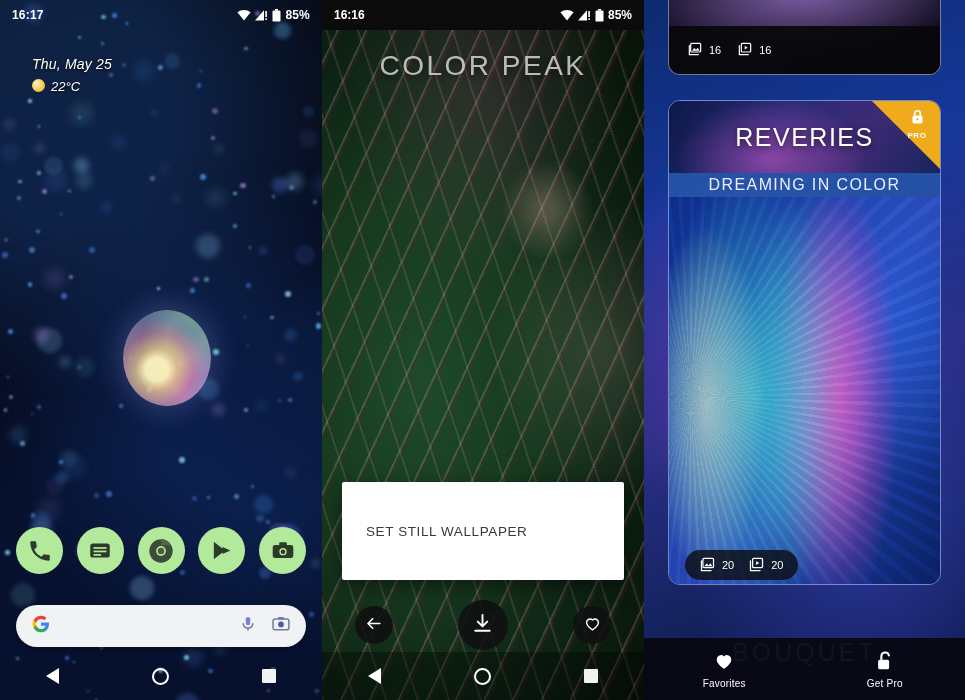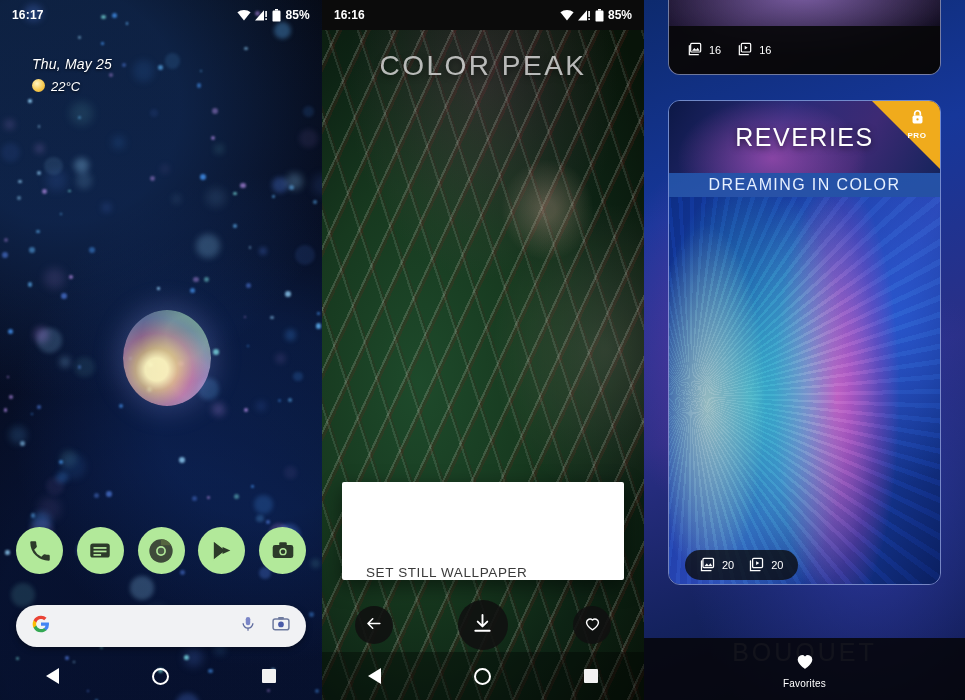--- a/index.html
+++ b/index.html
@@ -84,21 +84,21 @@
   }
   .statusbar2 { position:absolute; top:0; left:0; right:0; height:30px;
     background:#0b0b0b; display:flex; align-items:center; justify-content:space-between;
     padding:0 12px; color:#fff; font-size:12px; font-weight:bold; z-index:8; }
   .sneak { position:absolute; top:50px; left:0; right:0; text-align:center;
     color:rgba(225,225,225,.80); font-size:28px; letter-spacing:2.5px;
     font-weight:300; z-index:7; text-shadow:0 2px 6px rgba(0,0,0,.5); }
   .dialog { position:absolute; left:20px; right:20px; top:482px; height:98px;
     background:#fff; border-radius:2px; z-index:9;
     box-shadow:0 6px 20px rgba(0,0,0,.5); padding:0 24px;
-    display:flex; flex-direction:column; justify-content:flex-end; gap:22px; }
+    display:flex; flex-direction:column; justify-content:center; gap:22px; }
   .dlg-item { font-size:13.5px; color:#3a3a3a; letter-spacing:.6px; }
   .fabrow { position:absolute; left:0; right:0; top:598px; height:54px;
     display:flex; align-items:center; justify-content:space-around; z-index:8; }
   .fab { border-radius:50%; background:rgba(16,16,16,.88);
          display:flex; align-items:center; justify-content:center; }
   .fab-sm { width:38px; height:38px; }
   .fab-lg { width:50px; height:50px; }
   .navbar2 { position:absolute; left:0; right:0; bottom:0; height:48px;
     background:rgba(0,0,0,.35); display:flex; align-items:center;
     justify-content:space-around; z-index:8; }
@@ -587,14 +587,23 @@
 
   <div class="bottomnav">
     <div class="nav-item">
       <span>
         <svg width="22" height="22" viewBox="0 0 24 24">
             <path d="M12 20.5s-8-5-8-10.2A4.7 4.7 0 0 1 12 7a4.7 4.7 0 0 1 8 3.3c0 5.2-8 10.2-8 10.2Z" fill="#fff"></path>
           </svg>
       </span>
       <span class="navlbl">Favorites</span>
     </div>
+    <div class="nav-item">
+      <span>
+        <svg width="22" height="22" viewBox="0 0 24 24">
+            <rect x="4.5" y="10.5" width="12" height="10.5" rx="2" fill="#fff"></rect>
+            <path d="M8 10.5V7a4.2 4.2 0 0 1 8.3-.9" fill="none" stroke="#fff" stroke-width="2.2" stroke-linecap="round"></path>
+          </svg>
+      </span>
+      <span class="navlbl">Get Pro</span>
+    </div>
   </div>
 </div>
 
 </body></html>

